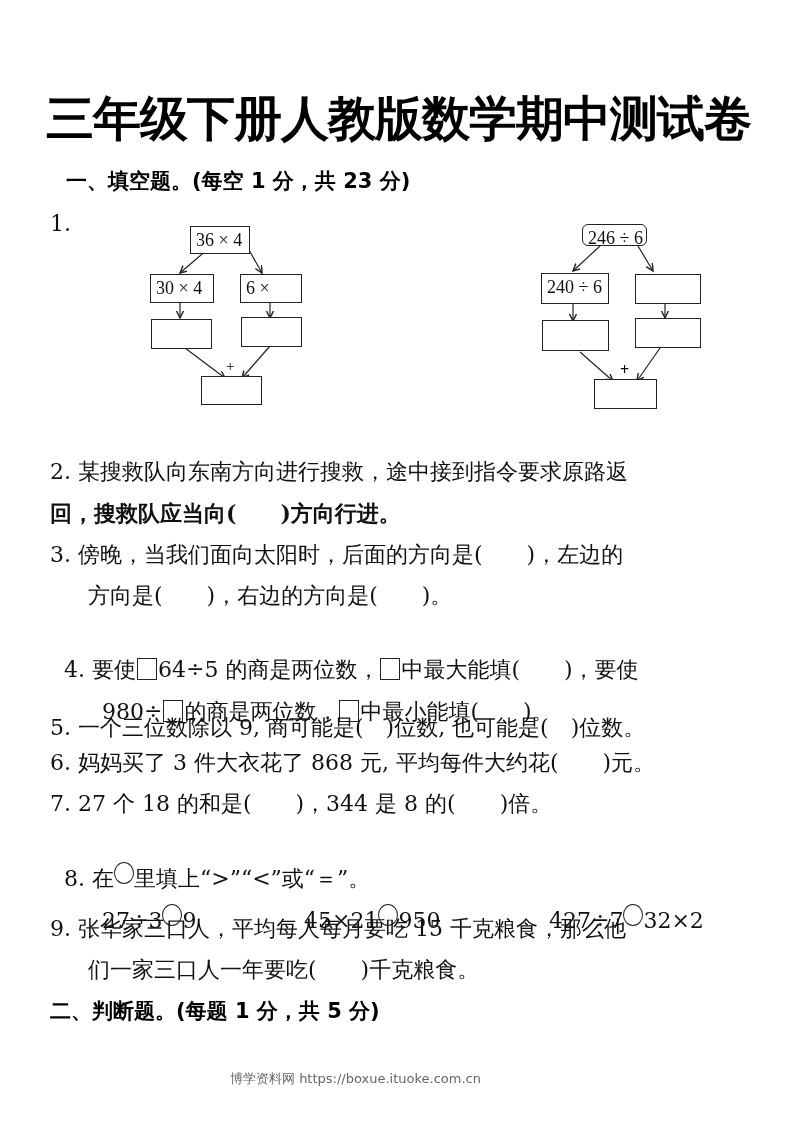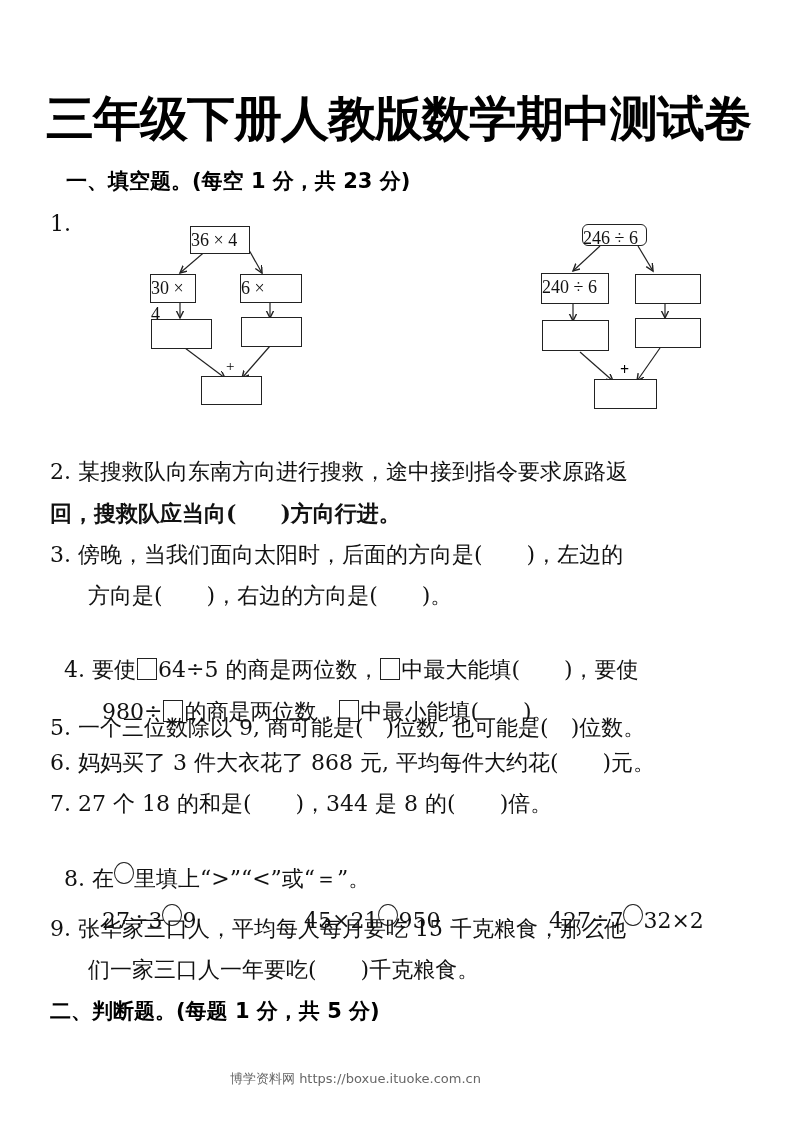--- a/index.html
+++ b/index.html
@@ -3,21 +3,21 @@
 <meta charset="utf-8">
 <style>
   html, body { margin: 0; padding: 0; background: #ffffff; }
   body { width: 793px; height: 1122px; position: relative; overflow: hidden; font-family: "DejaVu Serif", "Liberation Serif", serif; color: #111; }
   .title { position: absolute; left: 2px; width: 793px; top: 88px; text-align: center; font-family: "DejaVu Sans", sans-serif; font-weight: bold; font-size: 48px; letter-spacing: -1px; color: #000; line-height: 60px; }
   .section { position: absolute; left: 50px; font-family: "DejaVu Sans", sans-serif; font-weight: bold; font-size: 21px; color: #000; line-height: 30px; }
   .line { position: absolute; font-size: 22px; line-height: 32px; white-space: pre; color: #111; }
   .box-inline { display: inline-block; width: 20px; height: 22px; border: 1.5px solid #222; vertical-align: -3px; margin: 0 1px; box-sizing: border-box; }
   .circle-inline { display: inline-block; width: 20px; height: 22px; border: 1.5px solid #222; border-radius: 50%; vertical-align: 2px; box-sizing: border-box; }
   .diagram { position: absolute; }
-  .dbox { position: absolute; border: 1.3px solid #222; box-sizing: border-box; font-family: "Liberation Serif", serif; font-size: 18px; line-height: 26px; background: #fff; }
+  .dbox { position: absolute; border: 1.3px solid #222; box-sizing: border-box; font-family: "Liberation Serif", serif; font-size: 18px; line-height: 26px; padding-left: 5px; background: #fff; }
   .footer { position: absolute; left: 0; width: 711px; top: 1070px; text-align: center; font-family: "DejaVu Sans", sans-serif; font-size: 13px; color: #666; }
 </style>
 </head>
 <body>
 
 <div class="title">三年级下册人教版数学期中测试卷</div>
 
 <div class="section" style="top:166px;margin-left:16px;">一、填空题。(每空 1 分，共 23 分)</div>
 
 <div class="line" style="left:50px; top:208px;">1.</div>
@@ -31,21 +31,21 @@
       </defs>
     <line x1="75" y1="25" x2="40" y2="55" stroke="#222" stroke-width="1.2" marker-end="url(#ah)"></line>
     <line x1="105" y1="25" x2="122" y2="55" stroke="#222" stroke-width="1.2" marker-end="url(#ah)"></line>
     <line x1="40" y1="83" x2="40" y2="100" stroke="#222" stroke-width="1.2" marker-end="url(#ah)"></line>
     <line x1="130" y1="83" x2="130" y2="100" stroke="#222" stroke-width="1.2" marker-end="url(#ah)"></line>
     <line x1="45" y1="130" x2="85" y2="160" stroke="#222" stroke-width="1.2" marker-end="url(#ah)"></line>
     <line x1="130" y1="128" x2="102" y2="160" stroke="#222" stroke-width="1.2" marker-end="url(#ah)"></line>
     <text x="86" y="153" font-size="15" font-family="Liberation Serif, serif">+</text>
   </svg>
   <div class="dbox" style="left:50px; top:8px; width:60px; height:28px;">36 × 4</div>
-  <div class="dbox" style="left:10px; top:56px; width:46px; height:29px;">30 × 4</div>
+  <div class="dbox" style="left:10px; top:56px; width:64px; height:29px;">30 × 4</div>
   <div class="dbox" style="left:100px; top:56px; width:62px; height:29px;">6 ×</div>
   <div class="dbox" style="left:11px; top:101px; width:61px; height:30px;"></div>
   <div class="dbox" style="left:101px; top:99px; width:61px; height:30px;"></div>
   <div class="dbox" style="left:61px; top:158px; width:61px; height:29px;"></div>
 </div>
 
 <div class="diagram" style="left:535px; top:218px; width:180px; height:200px;">
   <svg width="180" height="200" style="position:absolute;left:0;top:0;">
     <defs>
         <marker id="ah2" markerWidth="8" markerHeight="8" refX="6" refY="3" orient="auto">

